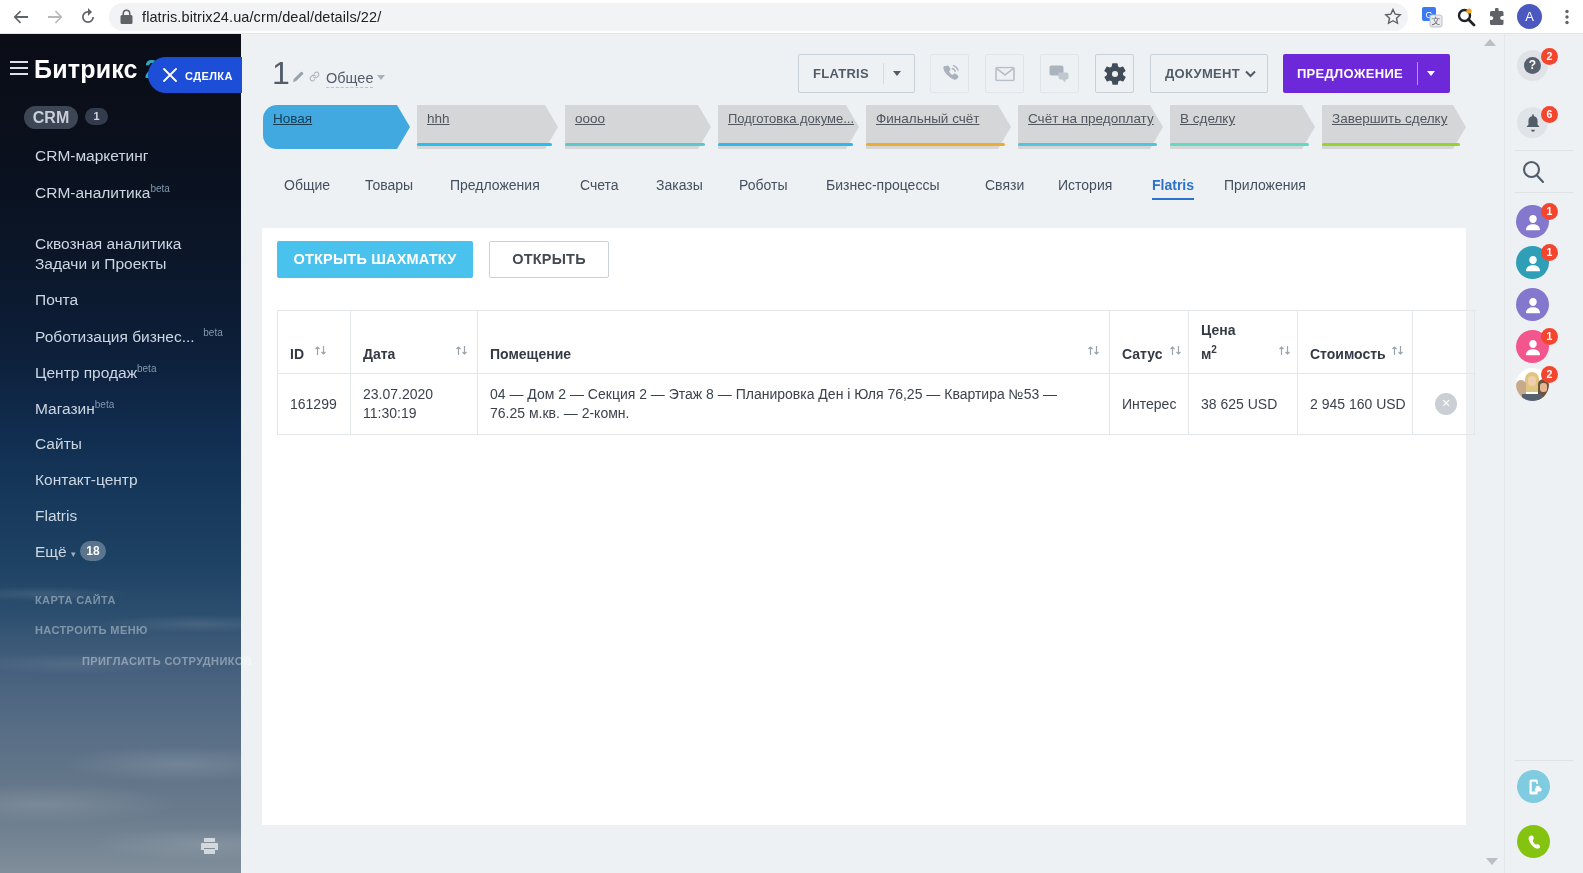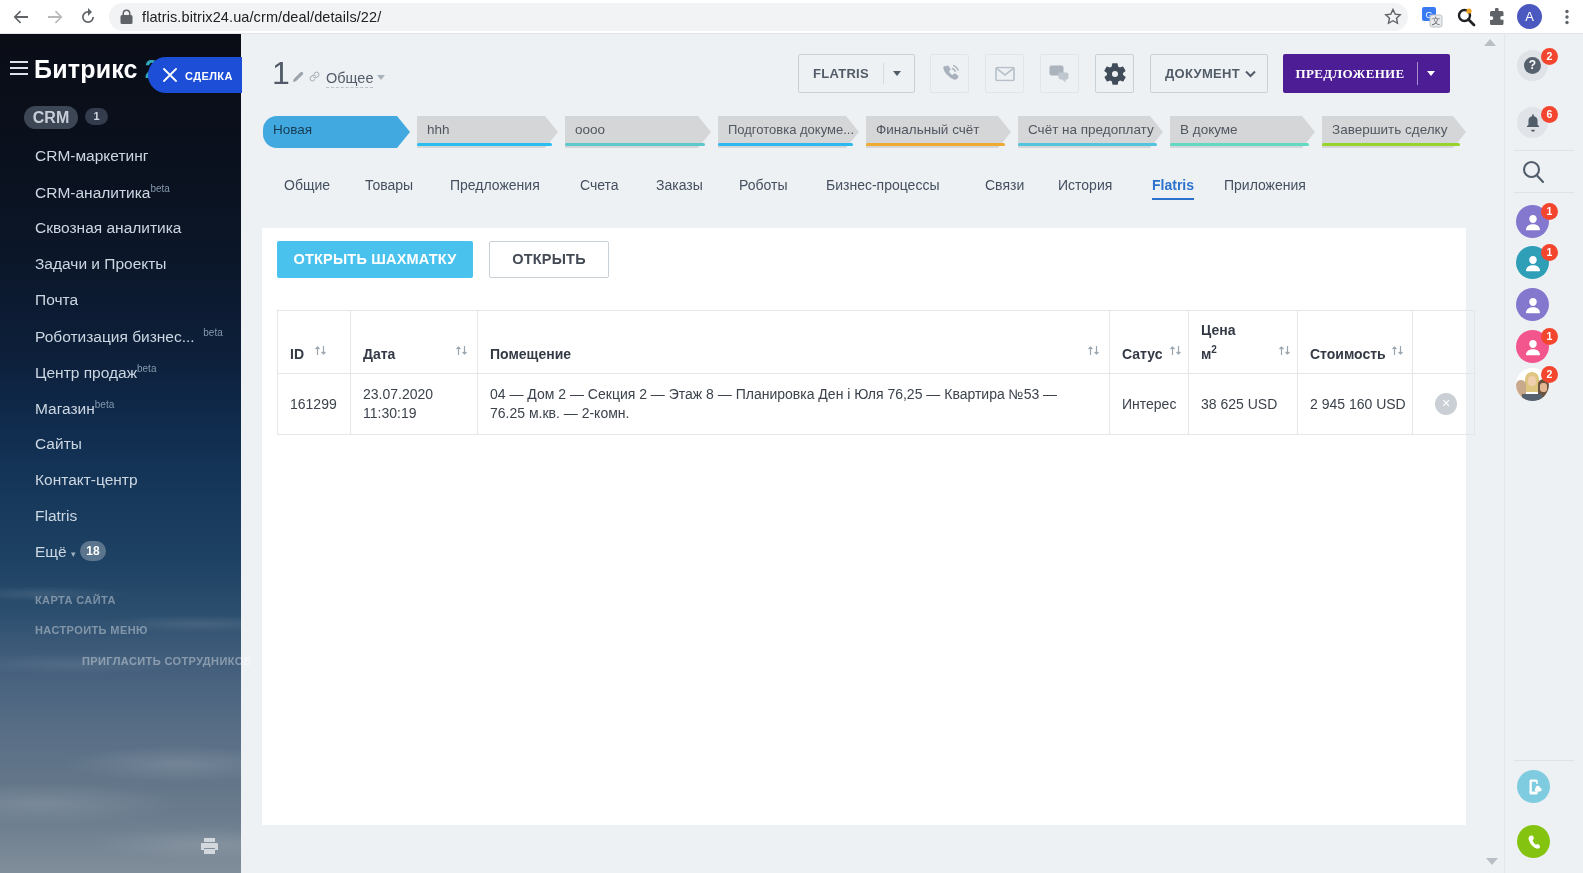--- a/index.html
+++ b/index.html
@@ -17,22 +17,22 @@
 .mitem { position:absolute; left:35px; font-size:15.5px; color:#cdd7e2; white-space:nowrap; }
 .mitem sup { font-size:10px; color:#8298ab; }
 .msec { position:absolute; left:35px; font-size:11px; font-weight:bold; color:rgba(255,255,255,.38); letter-spacing:.4px; }
 
 
 .btn { position:absolute; top:54px; height:39px; border:1px solid #c9d1d8; border-radius:2px; color:#525c69; font-size:13px; font-weight:bold; text-align:center; line-height:37px; letter-spacing:.3px; }
 .icbtn { position:absolute; top:54px; width:39px; height:39px; border:1px solid #dfe5e9; border-radius:2px; }
 .icbtn svg { position:absolute; left:50%; top:50%; transform:translate(-50%,-50%); }
 
 
-.stage { position:absolute; top:116px; height:32px; background:#d5d6d7; color:#515761; font-size:13.5px; line-height:28px; padding-left:10px; white-space:nowrap; overflow:hidden;
-  clip-path:polygon(0 0, calc(100% - 13px) 0, 100% 50%, calc(100% - 13px) 100%, 0 100%); }
+.stage { position:absolute; top:105px; height:44px; background:#d5d6d7; color:#515761; font-size:13.5px; line-height:28px; padding-left:10px; white-space:nowrap; overflow:hidden;
+  clip-path:polygon(0 0, calc(100% - 13px) 0, 100% 50%, calc(100% - 13px) 100%, 0 100%);text-decoration:underline; }
 .uline { position:absolute; top:143px; height:3px; border-radius:2px; }
 
 
 .tab { position:absolute; top:177px; font-size:14px; color:#44505f; white-space:nowrap; }
 
 
 #tbl { position:absolute; left:277px; top:310px; width:1175px; border-collapse:collapse; table-layout:fixed; font-size:14px; color:#3c434d; }
 #tbl th, #tbl td { border:1px solid #e3e7ea; padding:6px 12px; text-align:left; font-weight:normal; vertical-align:middle; line-height:19px; }
 #tbl th { font-weight:bold; color:#333a45; height:63px; position:relative; vertical-align:bottom; padding-bottom:9px; }
 .thl { line-height:19px; }
@@ -98,21 +98,21 @@
     radial-gradient(170px 24px at 210px 310px, rgba(255,255,255,.10), rgba(255,255,255,0) 70%),linear-gradient(180deg, rgba(255,255,255,0) 82%, rgba(255,255,255,.10) 100%);"></div>
 </div>
 <div class="abs" style="left:10px;top:61px;width:18px;height:2px;background:#dbe2e8;"></div>
 <div class="abs" style="left:10px;top:67px;width:18px;height:2px;background:#dbe2e8;"></div>
 <div class="abs" style="left:10px;top:73px;width:18px;height:2px;background:#dbe2e8;"></div>
 <div class="abs" style="left:34px;top:55px;font-size:25px;font-weight:bold;color:#fff;letter-spacing:.2px;">Битрикс <span style="color:#2ea8bc;">2</span></div>
 <div class="abs" style="left:24px;top:106px;width:54px;height:23px;background:#3c4655;border-radius:12px;color:#c9cfd9;font-size:16px;font-weight:bold;text-align:center;line-height:23px;">CRM</div>
 <div class="abs" style="left:85px;top:108px;width:23px;height:17px;background:#333c4d;border-radius:9px;color:#cfd5dc;font-size:11px;font-weight:bold;text-align:center;line-height:17px;">1</div>
 <div class="mitem" style="top:147px;">CRM-маркетинг</div>
 <div class="mitem" style="top:183px;">CRM-аналитика<sup>beta</sup></div>
-<div class="mitem" style="top:219px;">Сквозная аналитика</div>
+<div class="mitem" style="top:235px;">Сквозная аналитика</div>
 <div class="mitem" style="top:255px;">Задачи и Проекты</div>
 <div class="mitem" style="top:291px;">Почта</div>
 <div class="mitem" style="top:327px;">Роботизация бизнес...&nbsp; <sup>beta</sup></div>
 <div class="mitem" style="top:363px;">Центр продаж<sup>beta</sup></div>
 <div class="mitem" style="top:399px;">Магазин<sup>beta</sup></div>
 <div class="mitem" style="top:435px;">Сайты</div>
 <div class="mitem" style="top:471px;">Контакт-центр</div>
 <div class="mitem" style="top:507px;">Flatris</div>
 <div class="mitem" style="top:543px;">Ещё <span style="font-size:9px;color:#9fb0c0;">▾</span></div>
 <div class="abs" style="left:80px;top:541px;width:26px;height:20px;background:rgba(255,255,255,.28);border-radius:10px;color:#fff;font-size:12px;font-weight:bold;text-align:center;line-height:20px;">18</div>
@@ -167,39 +167,39 @@
     <svg width="26" height="26" viewBox="0 0 24 24">
       <path d="M19.4 13c.04-.32.06-.65.06-1s-.02-.68-.06-1l2.1-1.65a.5.5 0 0 0 .12-.64l-2-3.46a.5.5 0 0 0-.6-.22l-2.5 1a7.3 7.3 0 0 0-1.7-1l-.4-2.6a.5.5 0 0 0-.5-.43h-4a.5.5 0 0 0-.5.42l-.4 2.65a7.3 7.3 0 0 0-1.7 1l-2.5-1a.5.5 0 0 0-.6.22l-2 3.46a.5.5 0 0 0 .12.64L4.6 11c-.04.32-.06.65-.06 1s.02.68.06 1l-2.1 1.65a.5.5 0 0 0-.12.64l2 3.46c.13.22.39.3.6.22l2.5-1a7.3 7.3 0 0 0 1.7 1l.4 2.6c.04.25.25.43.5.43h4c.25 0 .46-.18.5-.42l.4-2.65a7.3 7.3 0 0 0 1.7-1l2.5 1c.21.08.47 0 .6-.22l2-3.46a.5.5 0 0 0-.12-.64zM12 14.8a2.8 2.8 0 1 1 0-5.6 2.8 2.8 0 0 1 0 5.6z" fill="#414c5a"></path>
     </svg>
   </div>
 <div class="btn" style="left:1150px;width:118px;">
   <span class="abs" style="left:14px;top:0;">ДОКУМЕНТ</span>
   <svg class="abs" style="left:94px;top:15px;" width="11" height="8" viewBox="0 0 11 8">
       <path d="M1 1.5l4.5 4.5L10 1.5" fill="none" stroke="#525c69" stroke-width="2"></path>
     </svg>
 </div>
-<div class="abs" style="left:1283px;top:54px;width:167px;height:39px;background:#4c1d95;border-radius:2px;font-family:Liberation Serif, serif;">
+<div class="abs" style="left:1283px;top:54px;width:167px;height:39px;background:#6d28d9;border-radius:2px;">
   <span class="abs" style="left:0;top:0;width:134px;height:39px;color:#fff;font-size:13px;font-weight:bold;text-align:center;line-height:39px;letter-spacing:.3px;">ПРЕДЛОЖЕНИЕ</span>
   <div class="abs" style="left:134px;top:8px;width:1px;height:23px;background:rgba(255,255,255,.5);"></div>
   <div class="abs" style="left:144px;top:17px;width:0;height:0;border-left:4.5px solid transparent;border-right:4.5px solid transparent;border-top:5.5px solid #fff;"></div>
 </div>
 <div class="abs" style="left:1484px;top:39px;width:0;height:0;border-left:6px solid transparent;border-right:6px solid transparent;border-bottom:7px solid #b9bfc4;"></div>
 
 <div class="stage" style="left:263px;width:147px;background:#42a8e0;color:#173c52;border-radius:14px 0 0 14px;">Новая</div>
 <div class="stage" style="left:417px;width:141px;">hhh</div>
 <div class="uline" style="left:417px;width:135px;background:#29bdf0;"></div>
 <div class="stage" style="left:565px;width:146px;">oooo</div>
 <div class="uline" style="left:565px;width:140px;background:#5ec7cc;"></div>
 <div class="stage" style="left:718px;width:141px;font-size:13px;">Подготовка докуме...</div>
 <div class="uline" style="left:718px;width:135px;background:#2fb8f0;"></div>
 <div class="stage" style="left:866px;width:145px;">Финальный счёт</div>
 <div class="uline" style="left:866px;width:139px;background:#edab33;"></div>
 <div class="stage" style="left:1018px;width:145px;">Счёт на предоплату</div>
 <div class="uline" style="left:1018px;width:139px;background:#54c3de;"></div>
-<div class="stage" style="left:1170px;width:145px;">В докуме</div>
+<div class="stage" style="left:1170px;width:145px;">В сделку</div>
 <div class="uline" style="left:1170px;width:139px;background:#63d9c4;"></div>
 <div class="stage" style="left:1322px;width:144px;">Завершить сделку</div>
 <div class="uline" style="left:1322px;width:138px;background:#97d32b;"></div>
 
 <div class="tab" style="left:284px;">Общие</div>
 <div class="tab" style="left:365px;">Товары</div>
 <div class="tab" style="left:450px;">Предложения</div>
 <div class="tab" style="left:580px;">Счета</div>
 <div class="tab" style="left:656px;">Заказы</div>
 <div class="tab" style="left:739px;">Роботы</div>

